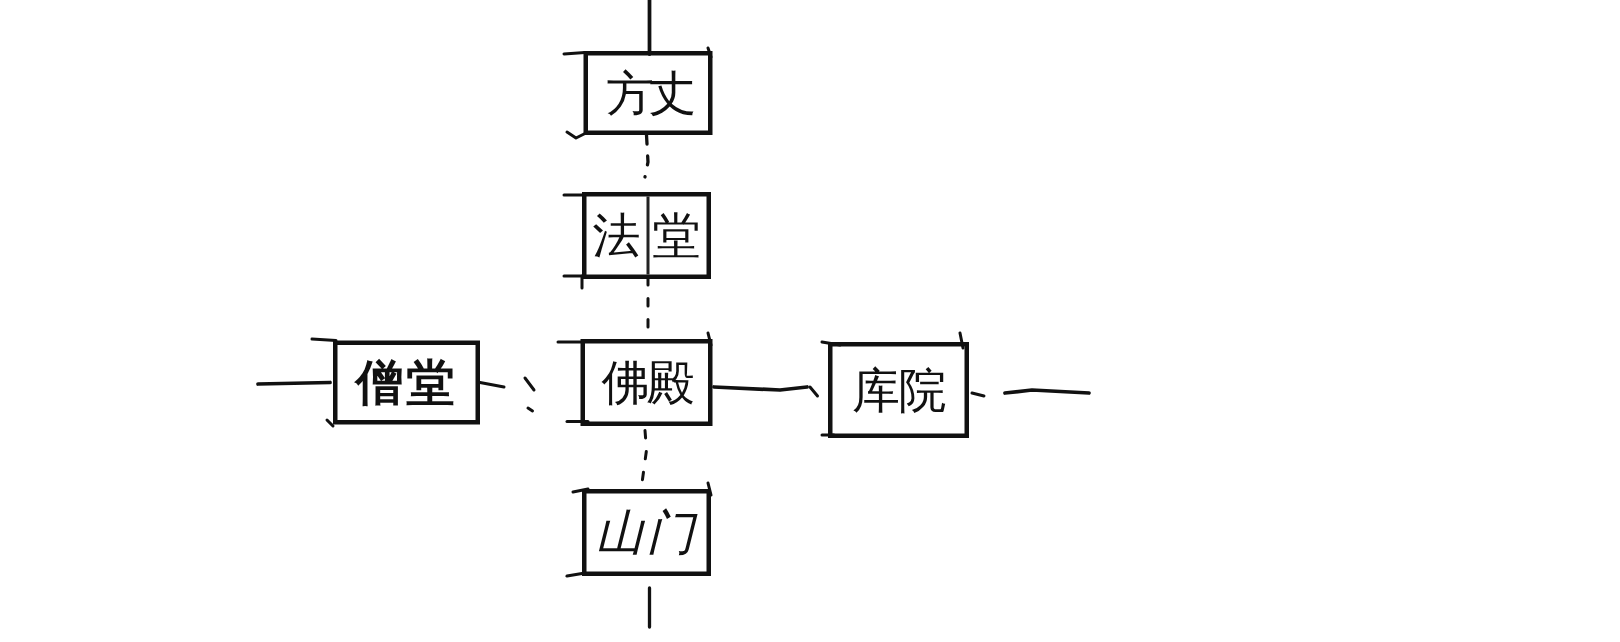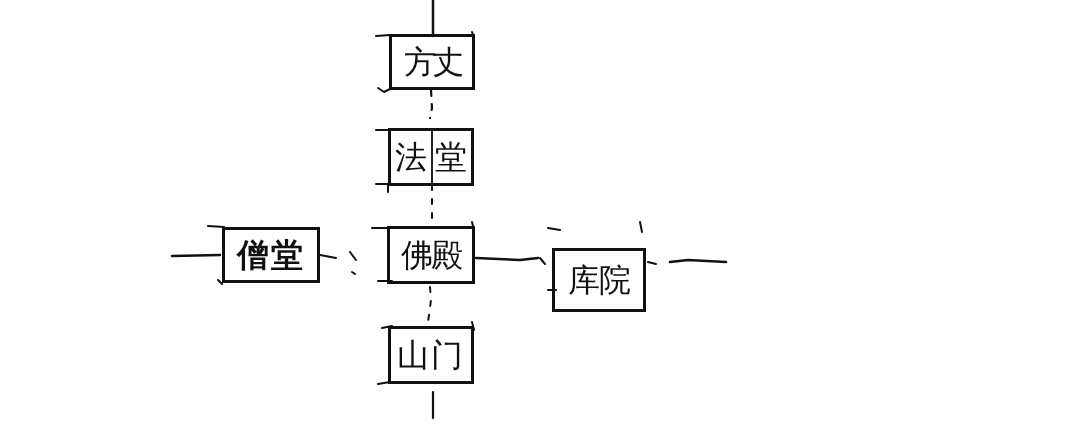--- a/index.html
+++ b/index.html
@@ -115,20 +115,20 @@
   </div>
 
   <div class="box" style="left:387px; top:226px; width:88px; height:58px;">
     <span class="label" style="letter-spacing:-2px;">佛殿</span>
   </div>
 
   <div class="box" style="left:222px; top:227px; width:98px; height:56px;">
     <span class="label" style="letter-spacing:2px;font-weight:bold;">僧堂</span>
   </div>
 
-  <div class="box" style="left:552px; top:228px; width:94px; height:64px;margin-top:20px;">
+  <div class="box" style="left:552px; top:228px; width:94px; height:64px;">
     <span class="label" style="letter-spacing:-1px;">库院</span>
   </div>
 
   <div class="box" style="left:388px; top:326px; width:86px; height:58px;">
-    <span class="label" style="letter-spacing:2px;">山门</span>
+    <span class="label" style="letter-spacing:2px;font-style:italic;">山门</span>
   </div>
 </div>
 
 </body></html>

